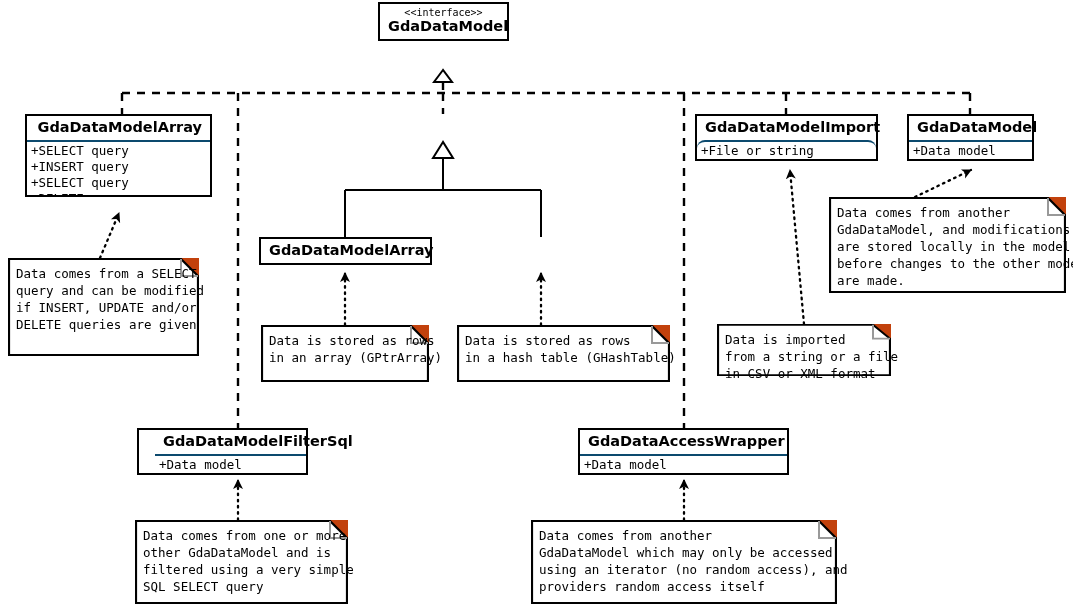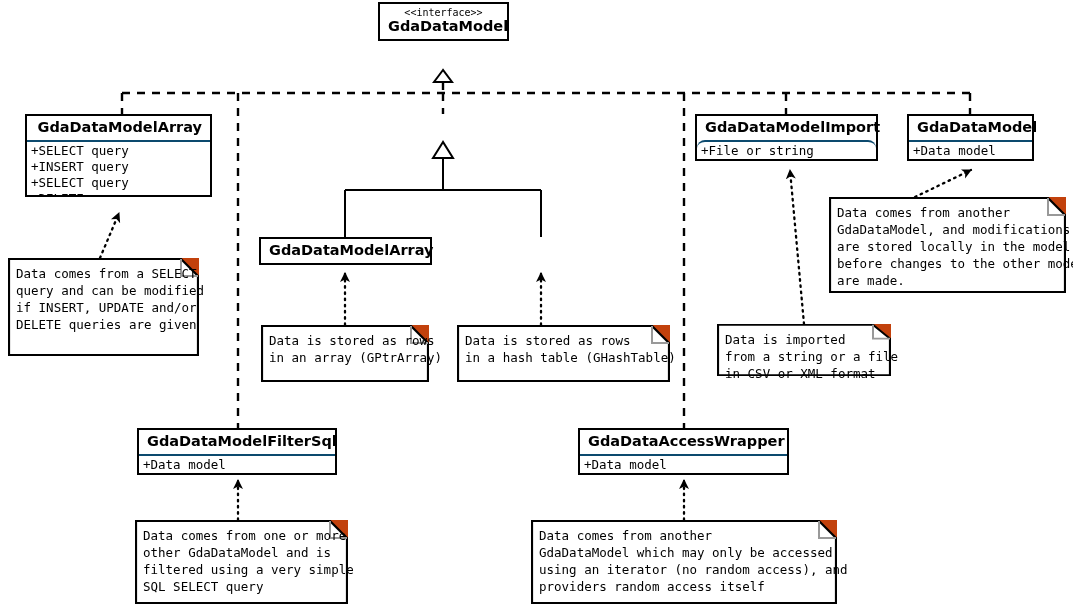--- a/index.html
+++ b/index.html
@@ -176,21 +176,21 @@
     </div>
   </div>
 
   <div class="uml-class" style="left:907px; top:114px; width:127px;">
     <div class="uml-title">GdaDataModel</div>
     <div class="uml-compartment" style="height:16px;">
       <div class="uml-attr">+Data model</div>
     </div>
   </div>
 
-  <div class="uml-class" style="left:137px; top:428px; width:200px;">
+  <div class="uml-class" style="left:137px; top:428px; width:171px;padding-left:16px;">
     <div class="uml-title">GdaDataModelFilterSql</div>
     <div class="uml-compartment" style="height:16px;">
       <div class="uml-attr">+Data model</div>
     </div>
   </div>
 
   <div class="uml-class" style="left:578px; top:428px; width:211px;">
     <div class="uml-title">GdaDataAccessWrapper</div>
     <div class="uml-compartment" style="height:16px;">
       <div class="uml-attr">+Data model</div>

